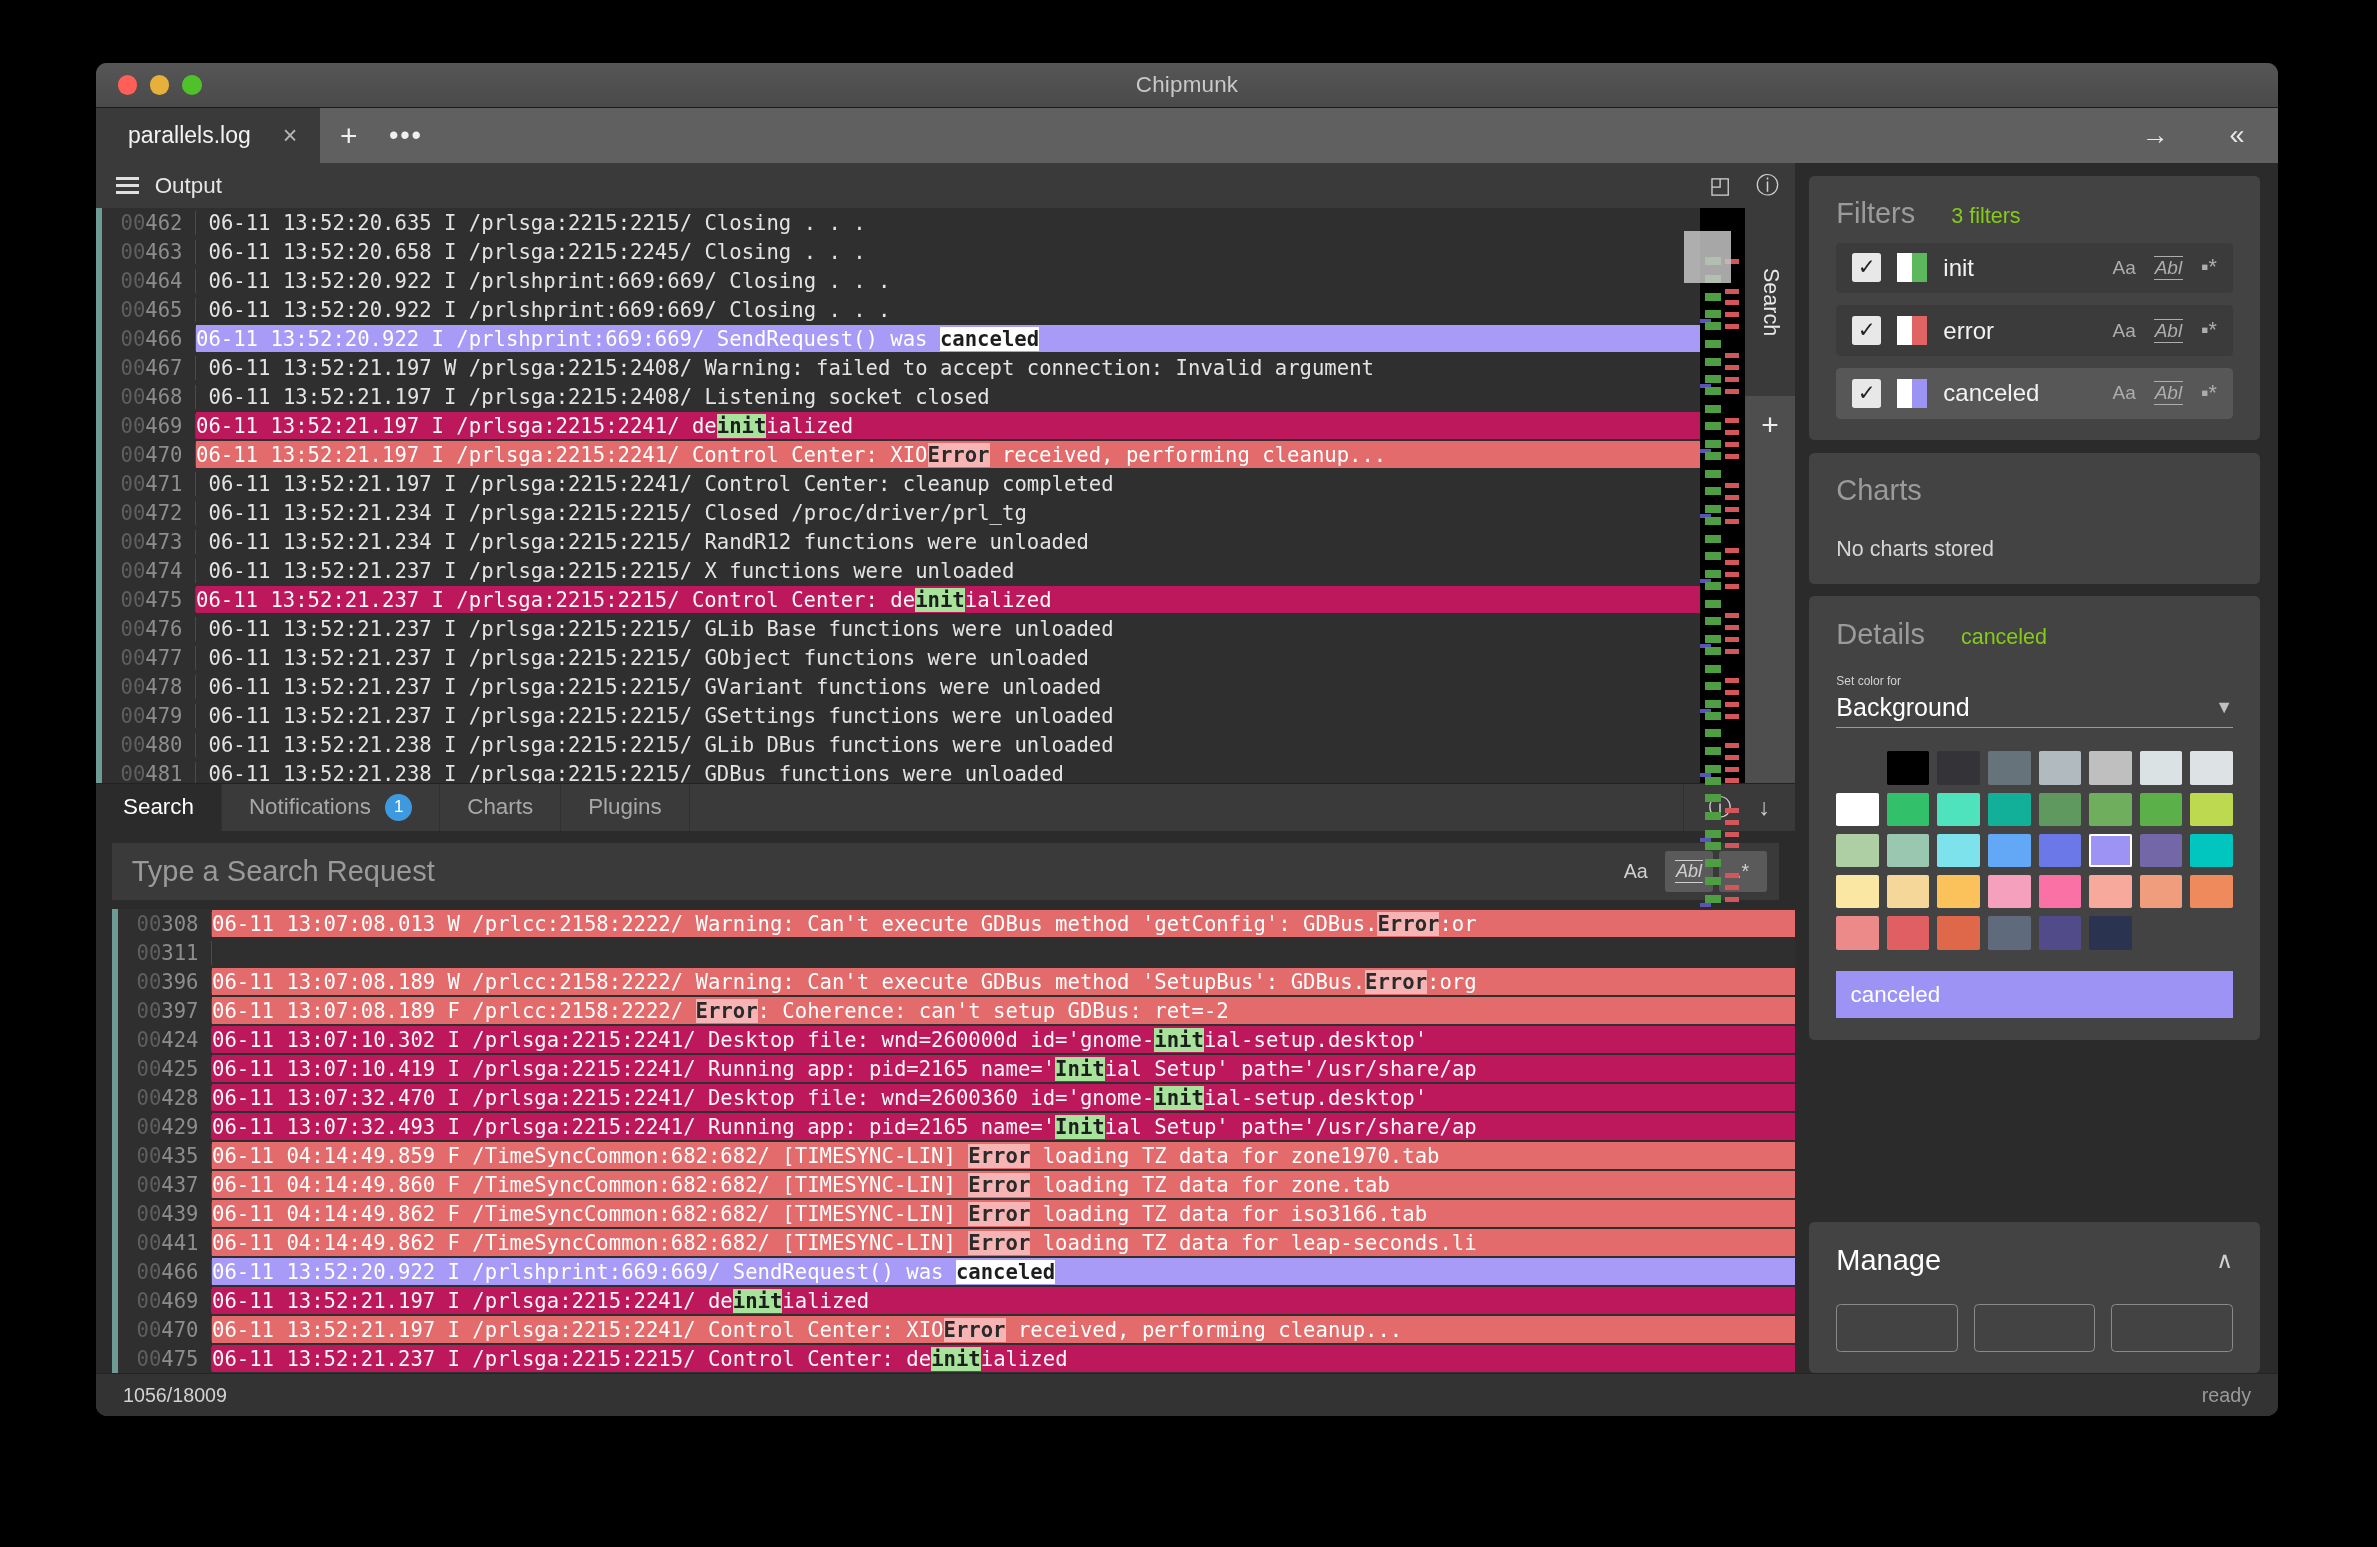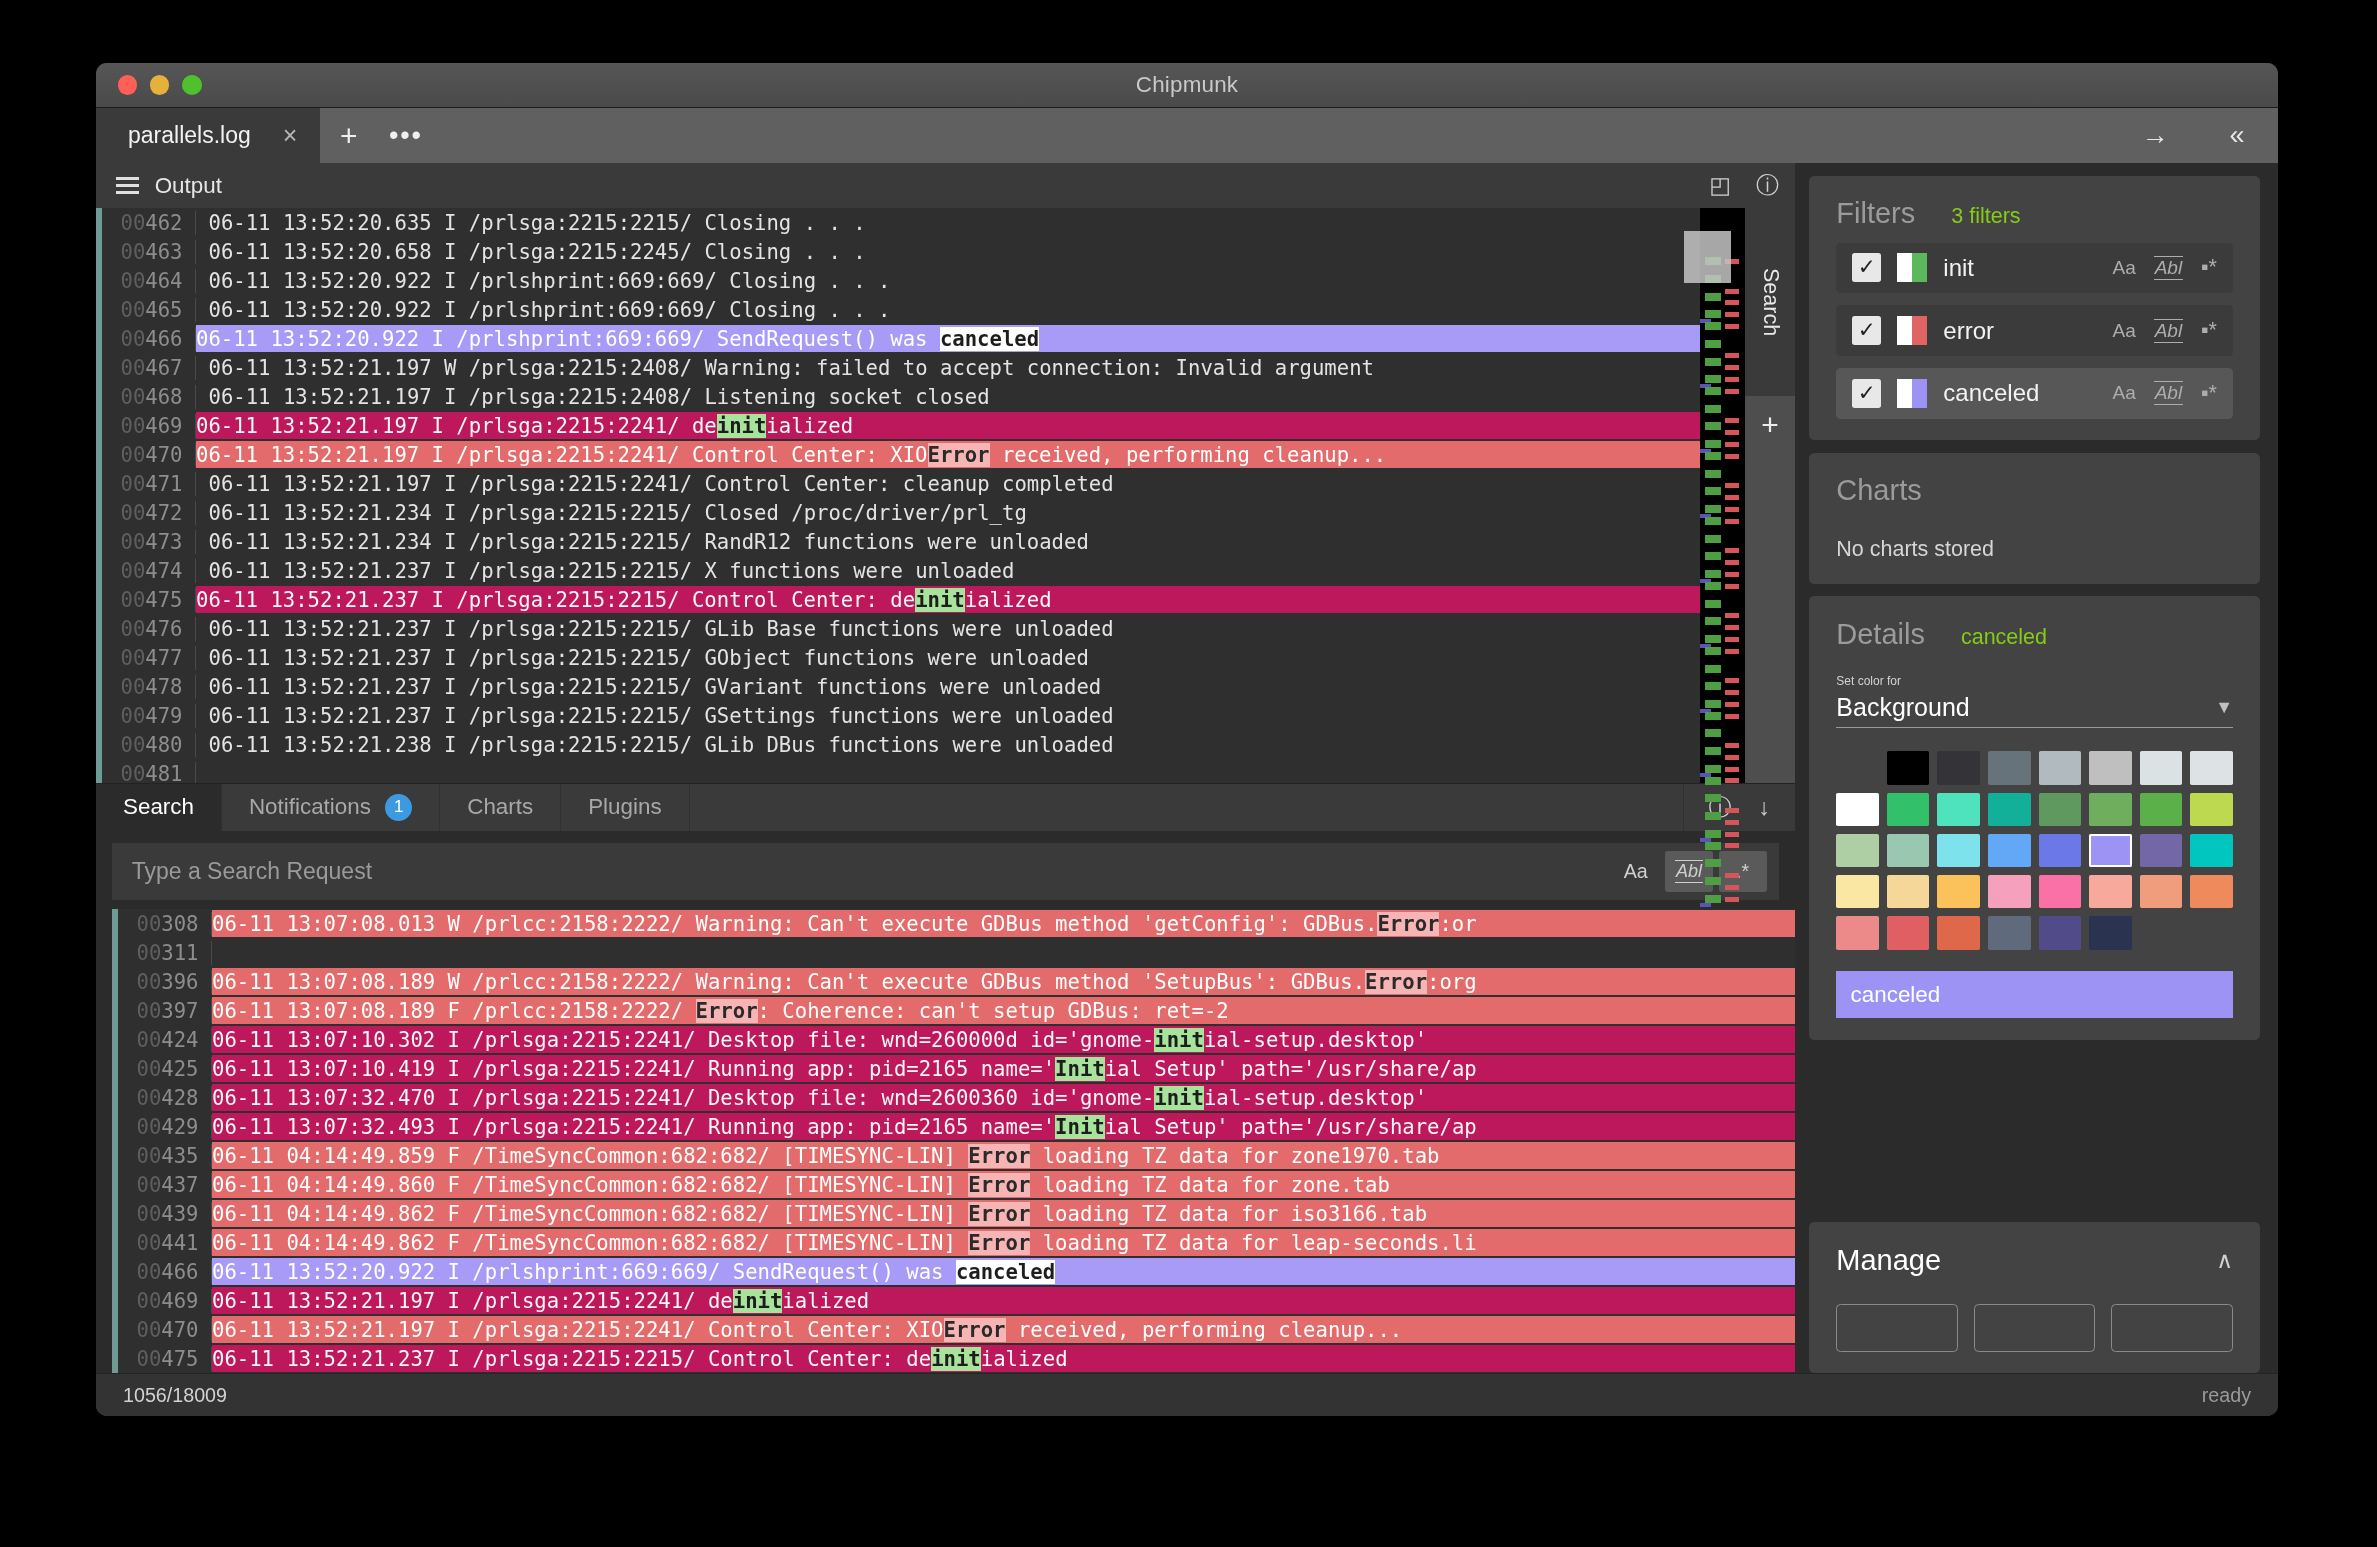--- a/index.html
+++ b/index.html
@@ -153,21 +153,21 @@
   #bottom-tabs .spacer { flex: 1; border-right: 0.9px solid #303030; }
   #bottom-tabs .right { display: flex; align-items: center; gap: 27px; padding: 0 25px; }
 
   
   #searchbar {
     height: 57px; flex: 0 0 57px; margin: 12.5px 16px 9px 16px;
     background: #3a3a3a; display: flex; align-items: center; padding: 0 12.5px 0 19.7px;
   }
   #search-input {
     flex: 1; background: transparent; border: 0; outline: 0;
-    color: #bdbdbd; font-size: 23px; font-family: "Liberation Sans", sans-serif;
+    color: #bdbdbd; font-size: 29px; font-family: "Liberation Sans", sans-serif;
   }
   #search-input::placeholder { color: #9a9a9a; }
   .sopt {
     width: 48px; height: 41px; display: flex; align-items: center; justify-content: center;
     color: #cfcfcf; font-size: 19.7px; margin-left: 5.4px;
   }
   .sopt.active { background: #5a5a5a; border-radius: 2.7px; }
   .sopt u { text-decoration: none; border-top: 1.8px solid #cfcfcf; border-bottom: 1.8px solid #cfcfcf; padding: 0 0.9px; font-style: italic; font-size: 18px;}
 
   
@@ -298,21 +298,21 @@
               <div class="logrow"><span class="gutter"><span class="lead">00</span>471</span><span class="logtext ">06-11 13:52:21.197 I /prlsga:2215:2241/ Control Center: cleanup completed</span></div>
               <div class="logrow"><span class="gutter"><span class="lead">00</span>472</span><span class="logtext ">06-11 13:52:21.234 I /prlsga:2215:2215/ Closed /proc/driver/prl_tg</span></div>
               <div class="logrow"><span class="gutter"><span class="lead">00</span>473</span><span class="logtext ">06-11 13:52:21.234 I /prlsga:2215:2215/ RandR12 functions were unloaded</span></div>
               <div class="logrow"><span class="gutter"><span class="lead">00</span>474</span><span class="logtext ">06-11 13:52:21.237 I /prlsga:2215:2215/ X functions were unloaded</span></div>
               <div class="logrow"><span class="gutter"><span class="lead">00</span>475</span><span class="logtext hl hl-green">06-11 13:52:21.237 I /prlsga:2215:2215/ Control Center: de<span class="kw kw-green">init</span>ialized</span></div>
               <div class="logrow"><span class="gutter"><span class="lead">00</span>476</span><span class="logtext ">06-11 13:52:21.237 I /prlsga:2215:2215/ GLib Base functions were unloaded</span></div>
               <div class="logrow"><span class="gutter"><span class="lead">00</span>477</span><span class="logtext ">06-11 13:52:21.237 I /prlsga:2215:2215/ GObject functions were unloaded</span></div>
               <div class="logrow"><span class="gutter"><span class="lead">00</span>478</span><span class="logtext ">06-11 13:52:21.237 I /prlsga:2215:2215/ GVariant functions were unloaded</span></div>
               <div class="logrow"><span class="gutter"><span class="lead">00</span>479</span><span class="logtext ">06-11 13:52:21.237 I /prlsga:2215:2215/ GSettings functions were unloaded</span></div>
               <div class="logrow"><span class="gutter"><span class="lead">00</span>480</span><span class="logtext ">06-11 13:52:21.238 I /prlsga:2215:2215/ GLib DBus functions were unloaded</span></div>
-              <div class="logrow"><span class="gutter"><span class="lead">00</span>481</span></div>
+              <div class="logrow"><span class="gutter"><span class="lead">00</span>481</span><span class="logtext ">06-11 13:52:21.238 I /prlsga:2215:2215/ GDBus functions were unloaded</span></div>
               <div class="logrow"><span class="gutter"><span class="lead">00</span>482</span><span class="logtext ">06-11 13:52:21.238 I /prlsga:2215:2215/ GVFS functions were unloaded</span></div>
             </div>
         </div>
         <div id="minimap">
             <span class="mm" style="left:5.4px;top:49px;width:16px;height:8px;background:#4f9e44"></span>
             <span class="mm" style="left:25px;top:51px;width:14.3px;height:4.5px;background:#d4565a"></span>
             <span class="mm" style="left:5.4px;top:67px;width:16px;height:8px;background:#4f9e44"></span>
             <span class="mm" style="left:25px;top:81px;width:14.3px;height:4.5px;background:#d4565a"></span>
             <span class="mm" style="left:5.4px;top:85px;width:16px;height:8px;background:#4f9e44"></span>
             <span class="mm" style="left:25px;top:92px;width:14.3px;height:4.5px;background:#d4565a"></span>

